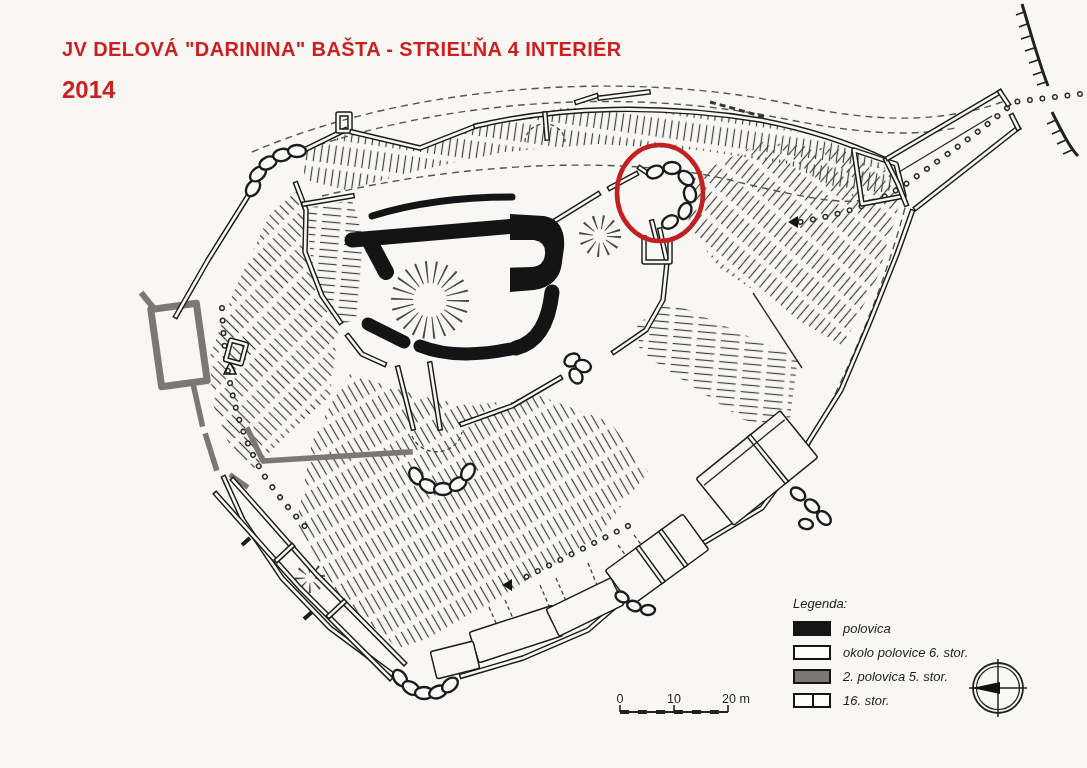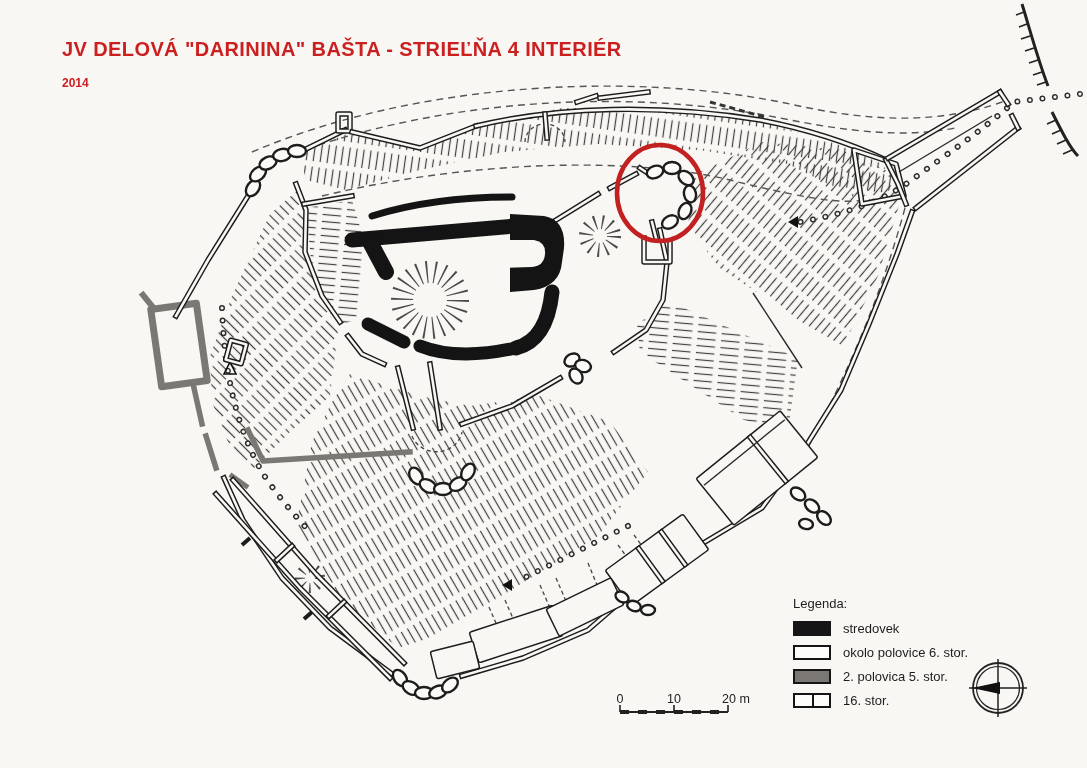--- a/index.html
+++ b/index.html
@@ -1,23 +1,23 @@
 <!DOCTYPE html>
 <html><head>
 <meta charset="utf-8">
 <style>
   html,body{margin:0;padding:0;background:#e9e7e4;}
   .canvas{position:relative;width:1087px;height:768px;background:#f8f7f4;overflow:hidden;
           font-family:"Liberation Sans", sans-serif;}
   
   .title-block{position:absolute;left:62px;top:38px;color:#cc2020;font-weight:bold;}
   .title-line1{font-size:20px;letter-spacing:.4px;white-space:nowrap;}
-  .title-line2{font-size:12px;margin-top:15px;}
+  .title-line2{font-size:24px;margin-top:15px;}
   
-  .legend{position:absolute;left:793px;top:596px;color:#1d1d1d;font-size:13px;}
+  .legend{position:absolute;left:793px;top:596px;color:#1d1d1d;font-size:13px;font-style:italic;}
   .legend-title{margin-bottom:10px;}
   .legend-row{display:flex;align-items:center;margin-bottom:9px;}
   .swatch{width:38px;height:15px;border:2px solid #151515;box-sizing:border-box;
           margin-right:12px;position:relative;flex:0 0 auto;}
   .sw-black{background:#151515;}
   .sw-white{background:#fdfdfb;}
   .sw-gray{background:#7b7773;}
   .sw-div{background:#fdfdfb;}
   .sw-div::after{content:"";position:absolute;left:50%;top:0;bottom:0;width:2px;background:#151515;}
   
@@ -316,21 +316,21 @@
 
   <div class="title-block">
     <div class="title-line1">JV DELOVÁ "DARININA" BAŠTA - STRIEĽŇA 4 INTERIÉR</div>
     <div class="title-line2">2014</div>
   </div>
 
   <div class="legend">
     <div class="legend-title">Legenda:</div>
     <div class="legend-row">
       <span class="swatch sw-black"></span>
-      <span>stredovek</span>
+      <span>polovica</span>
     </div>
     <div class="legend-row">
       <span class="swatch sw-white"></span>
       <span>okolo polovice 6. stor.</span>
     </div>
     <div class="legend-row">
       <span class="swatch sw-gray"></span>
       <span>2. polovica 5. stor.</span>
     </div>
     <div class="legend-row">

